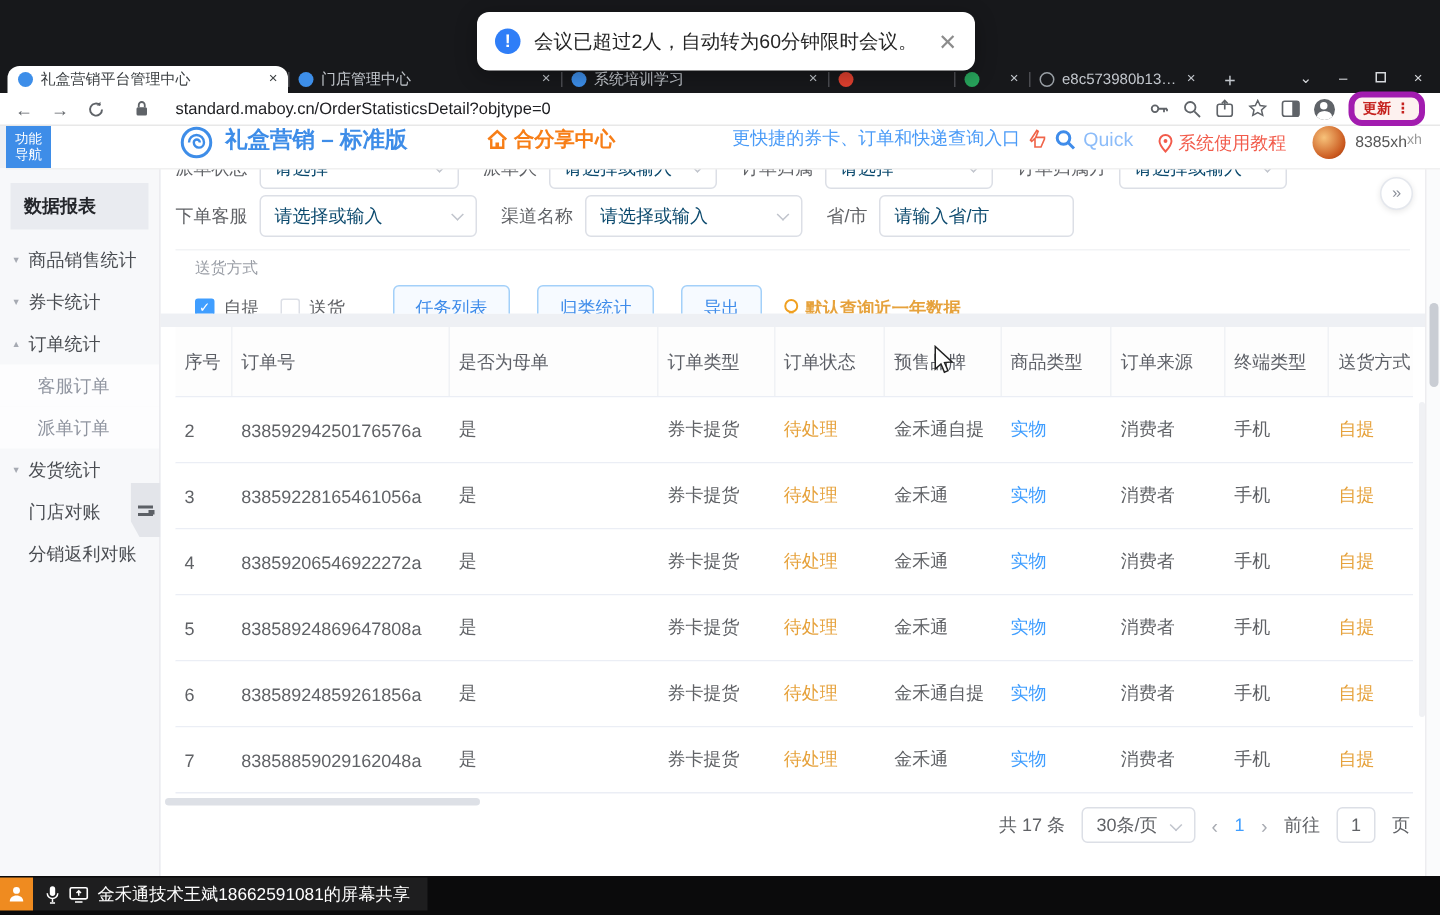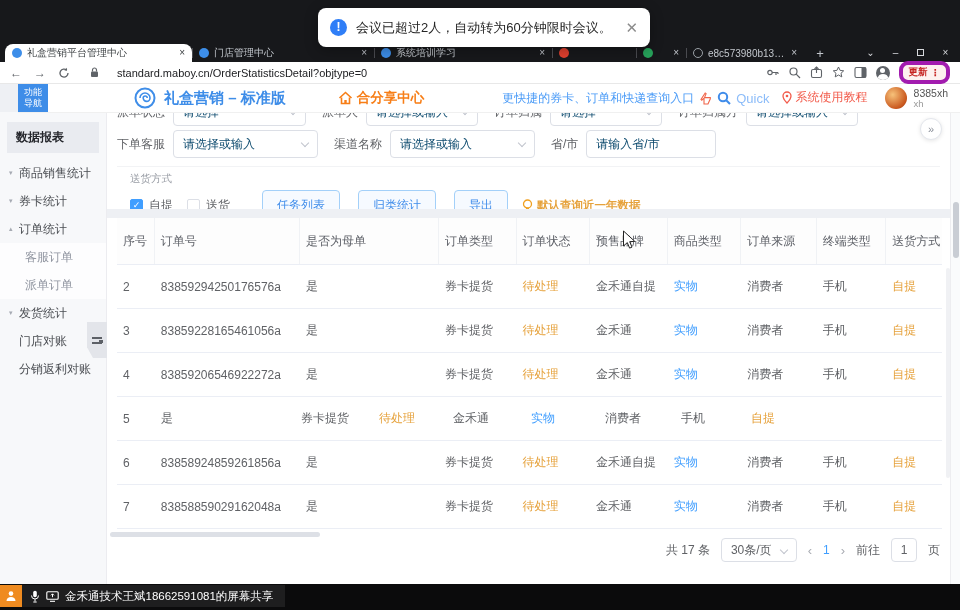--- a/index.html
+++ b/index.html
@@ -39,31 +39,31 @@
   .updatepill { display:flex; align-items:center; gap:3px; border:4px solid #a21caf; background:#fdf1ef; color:#c5221f; border-radius:9px; font-size:9.5px; padding:1px 6px; font-weight:bold; }
 
   
   .toast { position:absolute; left:318px; top:8px; width:332px; height:39px; background:#fff; border-radius:8px; box-shadow:0 3px 14px rgba(0,0,0,.3); display:flex; align-items:center; padding:0 12px; gap:9px; z-index:60; }
   .toast .info { width:17px; height:17px; border-radius:50%; background:#2f7ef7; color:#fff; font-size:12px; font-weight:bold; text-align:center; line-height:17px; flex:0 0 17px; }
   .toast .ttext { font-size:13px; color:#262626; white-space:nowrap; }
   .toast .tclosebig { margin-left:auto; color:#8c8c8c; font-size:15px; }
 
   
   .app { position:absolute; top:84px; left:0; right:0; height:500px; background:#eef0f4; overflow:hidden; }
-  .appheader { position:absolute; top:0; left:18px; right:0; height:28px; background:#fff; display:flex; align-items:center; box-shadow:0 1px 0 #f0f0f0; z-index:5; }
+  .appheader { position:absolute; top:0; left:4px; right:0; height:28px; background:#fff; display:flex; align-items:flex-start; box-shadow:0 1px 0 #f0f0f0; z-index:5; }
   .navbox { width:30px; height:28px; background:#3e8de8; color:#fff; font-size:9px; line-height:1.25; display:flex; flex-direction:column; align-items:center; justify-content:center; }
   .logo { margin-left:86px; flex:0 0 auto; }
   .apptitle { margin-left:8px; font-size:15px; font-weight:bold; color:#3e8de8; white-space:nowrap; }
   .sharecenter { margin-left:52px; display:flex; align-items:center; gap:4px; color:#f77e17; font-size:13.5px; font-weight:bold; white-space:nowrap; }
   .quickhint { margin-left:78px; display:flex; align-items:center; gap:5px; font-size:12px; color:#4a9bf7; white-space:nowrap; }
   .quicklabel { color:#8cbcf9; font-size:13px; }
   .hdr-right { margin-left:auto; display:flex; align-items:center; gap:7px; padding-right:12px; }
   .tutorial { display:flex; align-items:center; gap:4px; color:#f25b4b; font-size:12px; white-space:nowrap; }
   .useravatar { width:22px; height:22px; border-radius:50%; background:radial-gradient(circle at 35% 35%, #f7c27a, #c9571d 70%, #7e2f0e); margin-left:10px; }
-  .usernames { display:flex; flex-direction:column; line-height:1.15; }
+  .usernames { display:flex; flex-direction:row; line-height:1.15; }
   .uname { font-size:10.5px; color:#555; }
   .usub { font-size:9.5px; color:#999; }
 
   
   .sidebar { position:absolute; top:28px; left:0; width:107px; bottom:0; background:#f7f8fa; border-right:1px solid #ececf0; z-index:4; }
   .ssection { margin:10px 7px 6px 7px; background:#e9ebf0; padding:7px 9px; font-size:12px; font-weight:bold; color:#24262b; }
   .sitem { height:28px; display:flex; align-items:center; font-size:12px; color:#4a4d52; position:relative; padding-left:19px; }
   .sitem .arrow { position:absolute; left:9px; font-size:7px; color:#a6aab2; }
   .sitem.sub { padding-left:25px; background:#fdfdfe; }
   .sitem.sub.dim { color:#9095a0; }
@@ -438,20 +438,21 @@
               <span class="tc c4">券卡提货</span>
               <span class="tc c5 warn">待处理</span>
               <span class="tc c6">金禾通</span>
               <span class="tc c7 link">实物</span>
               <span class="tc c8">消费者</span>
               <span class="tc c9">手机</span>
               <span class="tc c10 warn">自提</span>
             </div>
             <div class="trow tbody-row">
               <span class="tc c1">5</span>
+              <span class="tc c2">83858924869647808a</span>
               <span class="tc c3">是</span>
               <span class="tc c4">券卡提货</span>
               <span class="tc c5 warn">待处理</span>
               <span class="tc c6">金禾通</span>
               <span class="tc c7 link">实物</span>
               <span class="tc c8">消费者</span>
               <span class="tc c9">手机</span>
               <span class="tc c10 warn">自提</span>
             </div>
             <div class="trow tbody-row">

